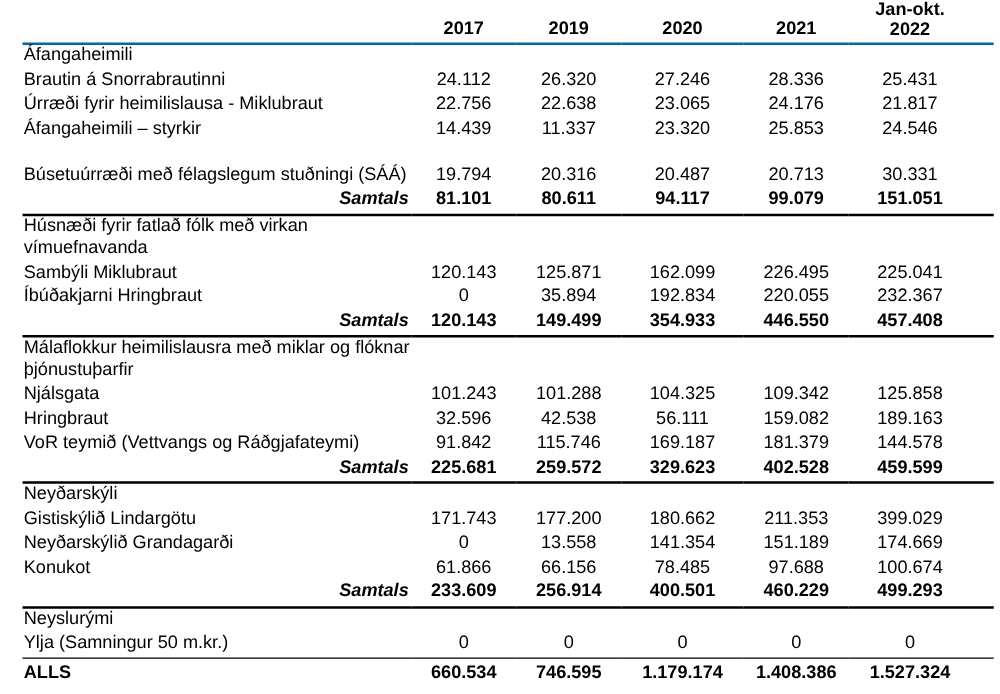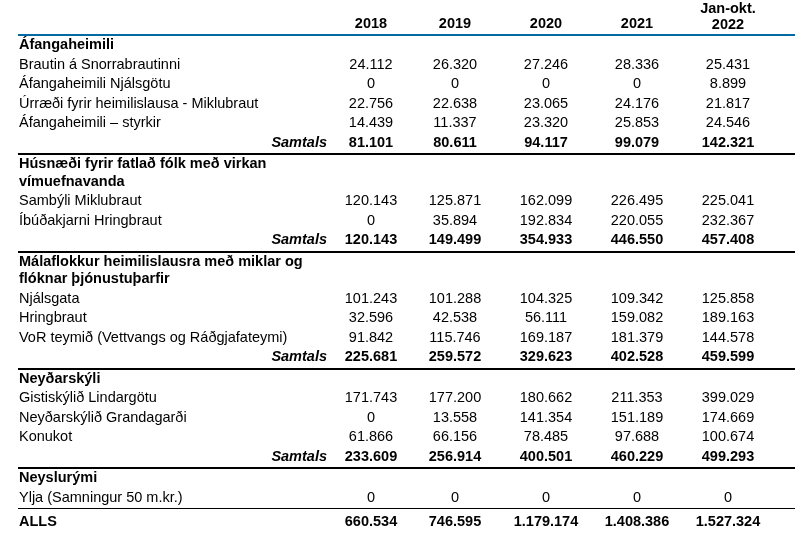--- a/index.html
+++ b/index.html
@@ -34,21 +34,21 @@
     padding-top: 6px;
     padding-bottom: 4px;
     vertical-align: bottom;
   }
   thead th .hdr-line { line-height: 16px; }
   td.lbl { text-align: left; padding-left: 1px; }
   td.num { text-align: center; }
   th:last-child, td:last-child { padding-right: 18px; }
   tr.r-single { height: 18.5px; }
   tr.r-double { height: 37px; }
-  tr.section td { font-weight: bold; }
+  tr.section td { font-weight: normal; }
   tr.samtals td { font-weight: bold; }
   tr.samtals td.lbl { font-style: italic; text-align: right; padding-right: 2px; }
   tr.alls td { font-weight: bold; height: 21px; }
   tr.border-thick td { border-bottom: 2px solid #000; }
   tr.border-thin td { border-bottom: 1.5px solid #000; }
 </style>
 </head>
 <body>
 
 <div class="page">
@@ -57,21 +57,21 @@
       <col style="width:311px">
       <col style="width:84px">
       <col style="width:84px">
       <col style="width:98px">
       <col style="width:84px">
       <col style="width:116px">
     </colgroup>
     <thead>
       <tr>
         <th class="lbl"></th>
-        <th>2018</th>
+        <th>2017</th>
         <th>2019</th>
         <th>2020</th>
         <th>2021</th>
         <th>
           <div class="hdr-line">Jan-okt.</div>
           <div class="hdr-line">2022</div>
         </th>
       </tr>
     </thead>
     <tbody id="tbody">
@@ -85,50 +85,50 @@
         </tr>
         <tr class="data r-single">
           <td class="lbl">Brautin á Snorrabrautinni</td>
           <td class="num">24.112</td>
           <td class="num">26.320</td>
           <td class="num">27.246</td>
           <td class="num">28.336</td>
           <td class="num">25.431</td>
         </tr>
         <tr class="data r-single">
-          <td class="lbl">Áfangaheimili Njálsgötu</td>
-          <td class="num">0</td>
-          <td class="num">0</td>
-          <td class="num">0</td>
-          <td class="num">0</td>
-          <td class="num">8.899</td>
-        </tr>
-        <tr class="data r-single">
           <td class="lbl">Úrræði fyrir heimilislausa - Miklubraut</td>
           <td class="num">22.756</td>
           <td class="num">22.638</td>
           <td class="num">23.065</td>
           <td class="num">24.176</td>
           <td class="num">21.817</td>
         </tr>
         <tr class="data r-single">
           <td class="lbl">Áfangaheimili – styrkir</td>
           <td class="num">14.439</td>
           <td class="num">11.337</td>
           <td class="num">23.320</td>
           <td class="num">25.853</td>
           <td class="num">24.546</td>
         </tr>
+        <tr class="data r-double">
+          <td class="lbl">Búsetuúrræði með félagslegum stuðningi (SÁÁ)</td>
+          <td class="num">19.794</td>
+          <td class="num">20.316</td>
+          <td class="num">20.487</td>
+          <td class="num">20.713</td>
+          <td class="num">30.331</td>
+        </tr>
         <tr class="samtals r-single border-thick">
           <td class="lbl">Samtals</td>
           <td class="num">81.101</td>
           <td class="num">80.611</td>
           <td class="num">94.117</td>
           <td class="num">99.079</td>
-          <td class="num">142.321</td>
+          <td class="num">151.051</td>
         </tr>
         <tr class="section r-double">
           <td class="lbl">Húsnæði fyrir fatlað fólk með virkan vímuefnavanda</td>
           <td class="num"></td>
           <td class="num"></td>
           <td class="num"></td>
           <td class="num"></td>
           <td class="num"></td>
         </tr>
         <tr class="data r-single">

